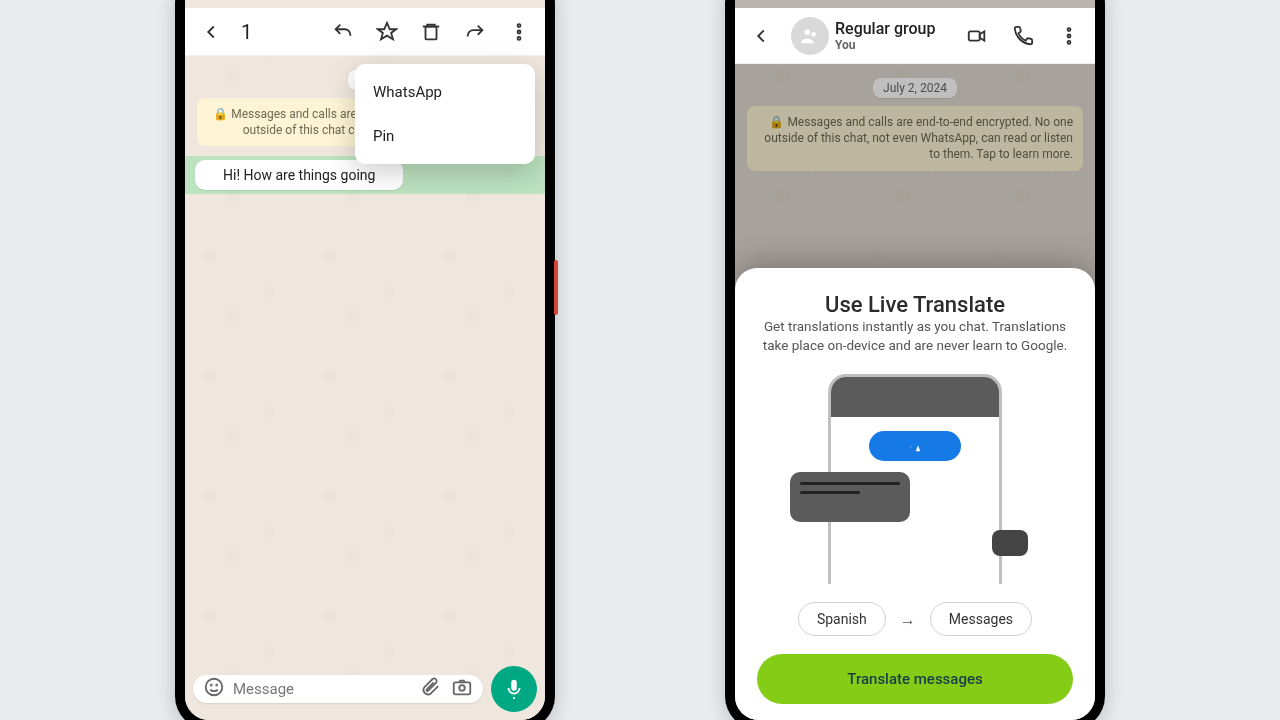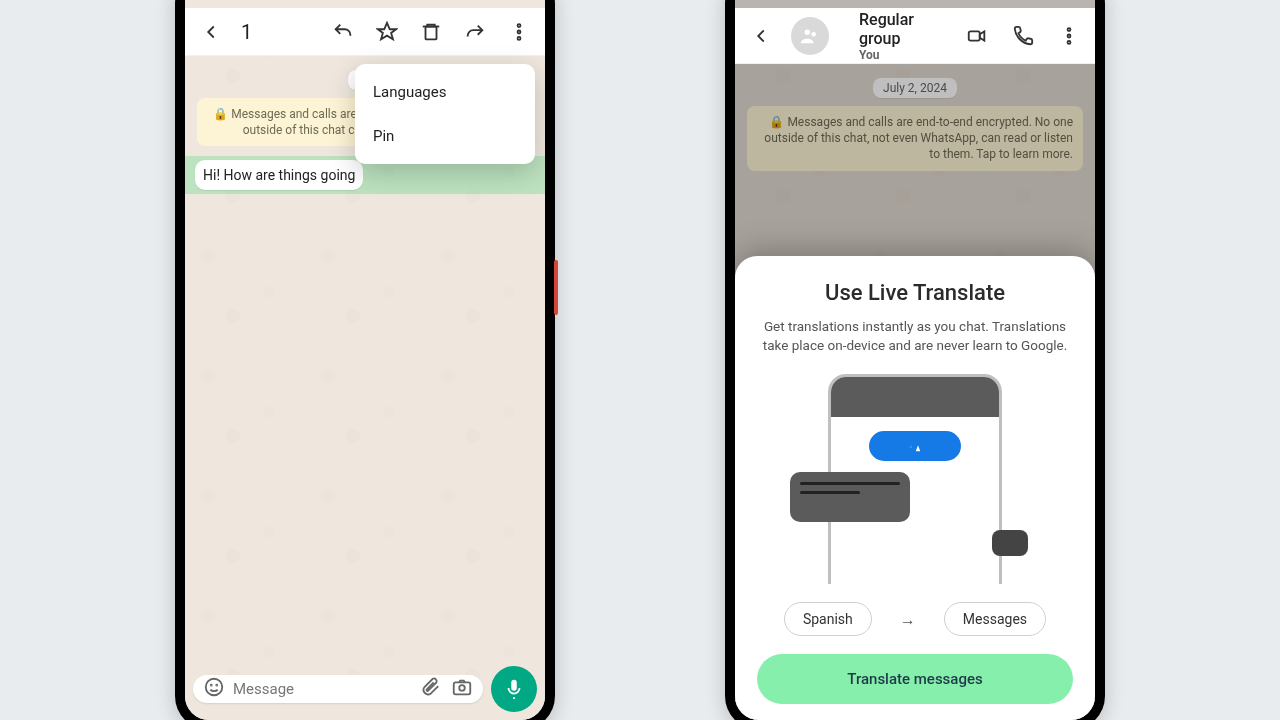--- a/index.html
+++ b/index.html
@@ -101,21 +101,21 @@
   }
   .msg-row {
     position:relative; z-index:2;
     margin-top:10px;
     background: rgba(37,211,102,.25);
     padding: 4px 10px;
   }
   .bubble-in {
     background:#fff;
     display:inline-block;
-    padding:7px 8px;
+    padding:7px 28px;
     border-radius: 10px;
     font-size:14px; color:#222;
     box-shadow:0 1px 1px rgba(0,0,0,.08);
   }
 
   .menu {
     position:absolute;
     top: 84px; right: 10px;
     width: 180px;
     background:#fff;
@@ -169,35 +169,35 @@
     gap:6px; border-bottom:1px solid rgba(0,0,0,.06);
     position:relative; z-index:5;
   }
   .avatar {
     width:38px; height:38px; border-radius:19px;
     background:#d9d9d9;
     display:flex; align-items:center; justify-content:center;
     margin-left:4px;
   }
   .avatar svg{width:22px;height:22px;fill:#fff;}
-  .grp { flex:1; margin-left:24px; }
+  .grp { flex:1; margin-left:0; }
   .grp-title { font-size:16px; color:#222; font-weight:500; }
   .grp-sub { font-size:12px; color:#666;font-weight:bold; }
   .right .icon-btn svg { stroke:#333; }
 
   .sheet {
     position:absolute; left:0; right:0; bottom:-10px;
     background:#fff;
     border-radius: 22px 22px 0 0;
     z-index:6;
     padding: 24px 22px 26px;
     text-align:center;
     box-shadow: 0 -6px 30px rgba(0,0,0,.25);
   }
-  .sheet h2 { font-size:22px; font-weight:500; color:#2b2b2b; margin-bottom:12px;}
+  .sheet h2 { font-size:22px; font-weight:500; color:#2b2b2b; }
   .sheet p.desc { font-size:13.5px; color:#555; line-height:1.45; margin-bottom:18px;}
   .illus {
     width: 190px; height: 210px;
     margin: 0 auto 18px;
     position:relative;
   }
   .illus-phone {
     position:absolute; left:50%; top:0; transform:translateX(-50%);
     width:174px; height:210px;
     border:3px solid #bfbfbf;
@@ -226,32 +226,32 @@
     margin-bottom:6px;
   }
   .illus-bubble1::after{ width:60%; }
   .illus-bubble2{
     position:absolute; right:-18px; bottom:28px;
     width:36px; height:26px; background:#444; border-radius:8px;
   }
 
   .lang-row {
     display:flex; align-items:center; justify-content:center;
-    gap:28px; margin-bottom:18px;
+    gap:14px; margin-bottom:18px;
   }
   .lang-chip {
     border:1px solid #d0d0d0;
     padding:8px 18px;
     border-radius:20px;
     font-size:14px; color:#333;
   }
   .arrow { font-size:16px; color:#555; }
   .sheet p.note { font-size:12.5px; color:#666; line-height:1.4; margin-bottom:20px;}
   .translate-btn {
-    background:#86efac;
+    background:#84cc16;
     padding:16px;
     border-radius:26px;
     font-size:15px; color:#1d3b4a; font-weight:500;
   }
 
   .right .day-chip, .right .enc-banner { z-index:3;text-align:right; }
 </style>
 </head>
 <body>
 
@@ -310,21 +310,21 @@
     <div class="enc-banner">
       <span>🔒</span>
       <span>Messages and calls are end-to-end encrypted. No one outside of this chat can read or listen to them.</span>
     </div>
 
     <div class="msg-row">
       <div class="bubble-in">Hi! How are things going</div>
     </div>
 
     <div class="menu">
-      <div class="menu-item">Languages</div>
+      <div class="menu-item">WhatsApp</div>
       <div class="menu-item">Pin</div>
     </div>
 
     <div class="input-bar">
       <div class="input-box">
         <span>
           <svg viewBox="0 0 24 24">
               <circle cx="12" cy="12" r="9"></circle>
               <circle cx="9" cy="10" r=".5" fill="#666"></circle>
               <circle cx="15" cy="10" r=".5" fill="#666"></circle>

